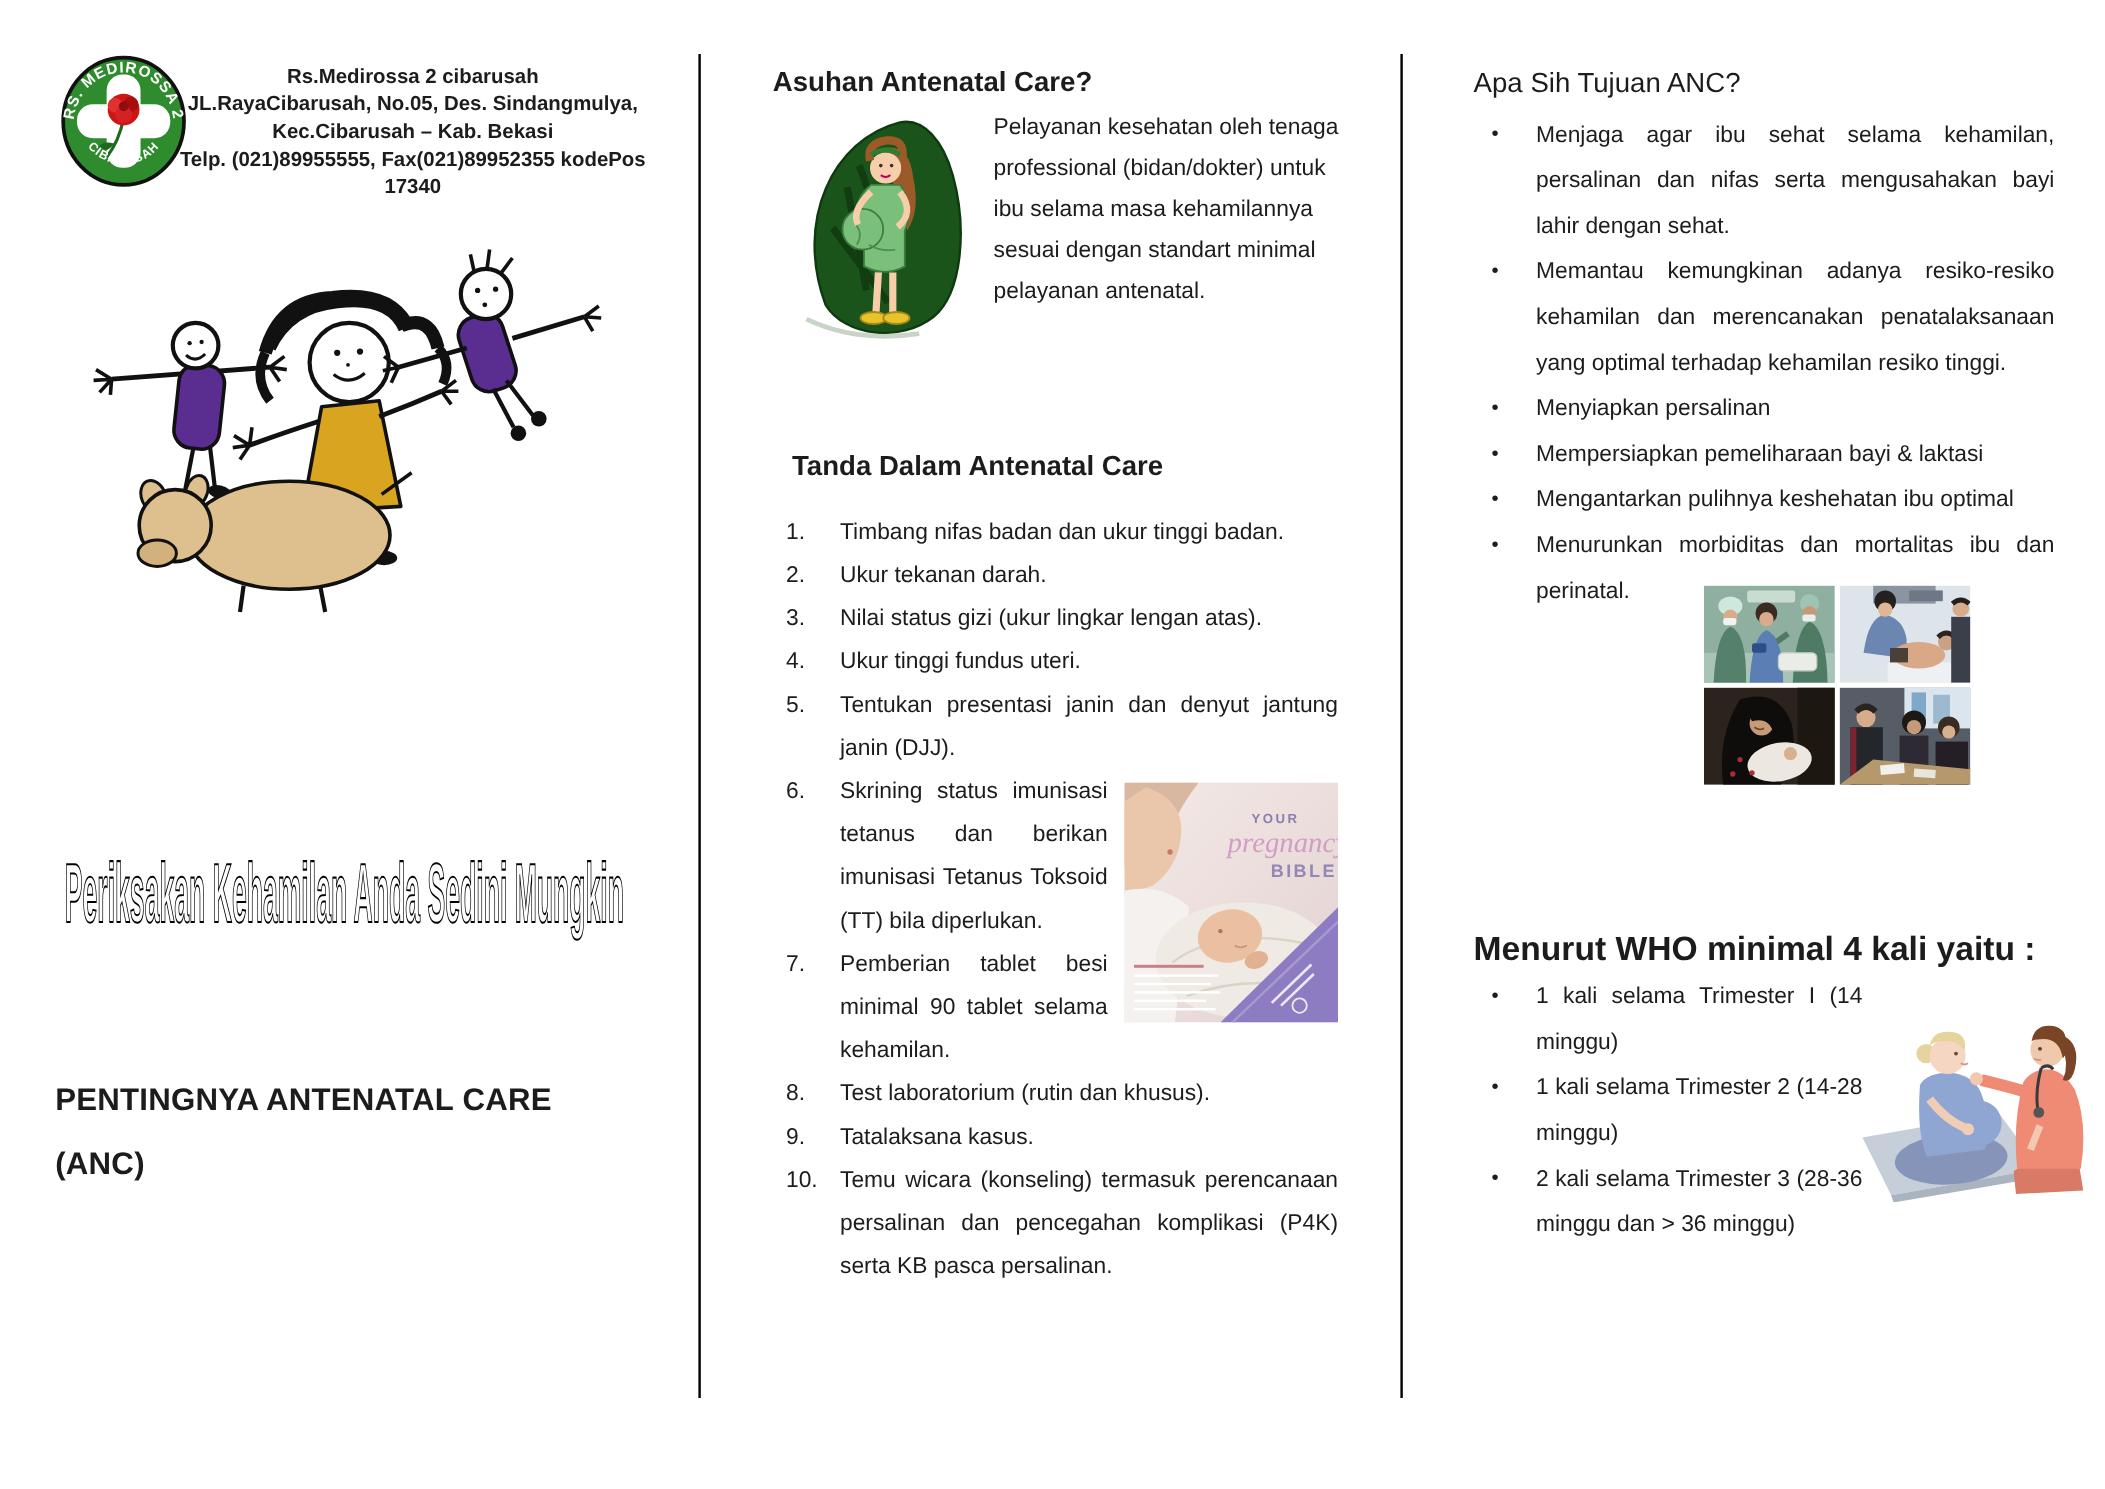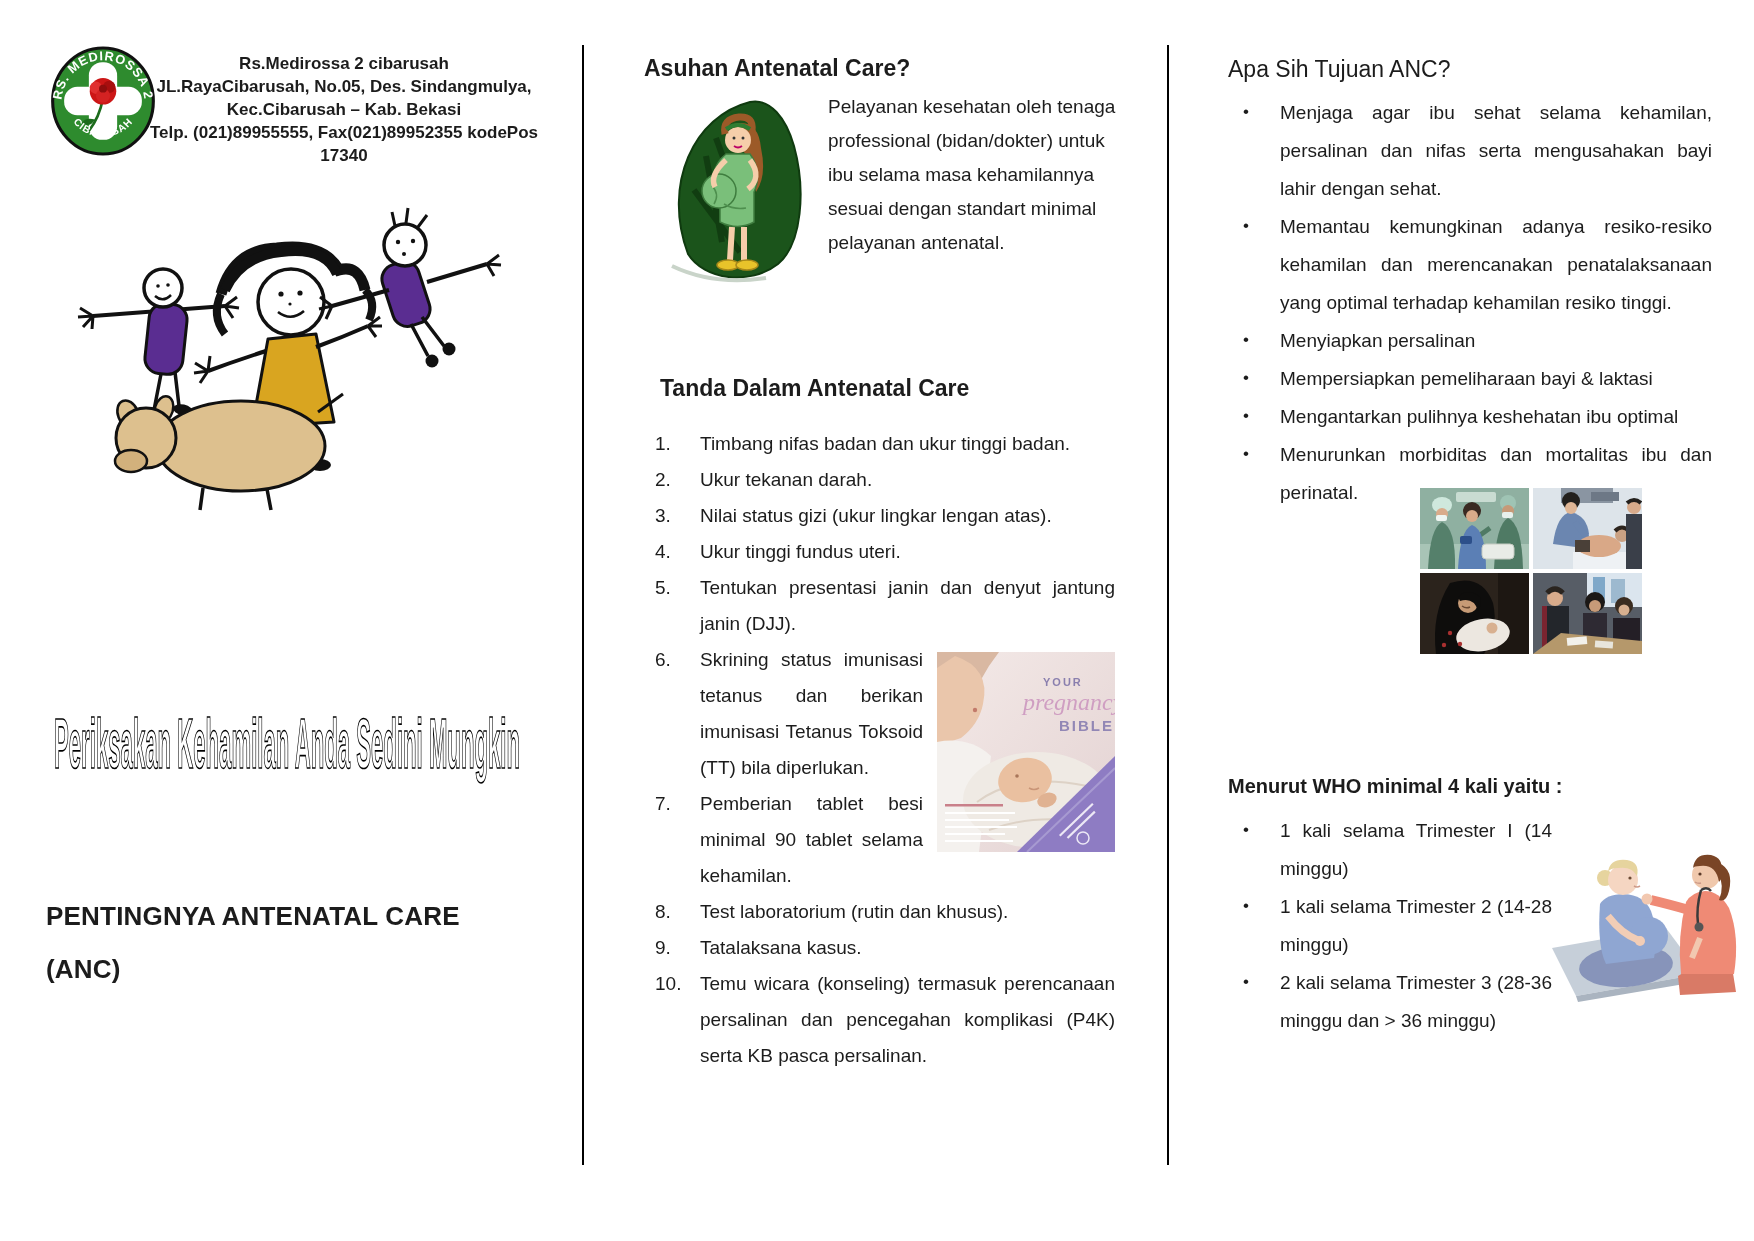--- a/index.html
+++ b/index.html
@@ -31,21 +31,21 @@
   .book-float svg { display:block; width:178px; height:200px; }
 
   
   .r-h1 { position:absolute; left:1228px; top:56px; font-size:23px; font-weight:normal; }
   .rlist1 { position:absolute; left:1225px; top:94px; width:487px; font-size:19px; line-height:38px; }
   .ritem { position:relative; padding-left:55px; text-align:justify; }
   .ritem .blt { position:absolute; left:18px; top:-1px; font-size:17px; }
   .collage { position:absolute; left:1420px; top:488px; width:222px; display:grid; grid-template-columns:109px 109px; gap:4px; background:#fff; }
   .collage svg { display:block; width:109px; height:81px; }
   .r-h2 { position:absolute; left:1228px; top:732px; font-size:23px; font-weight:bold; }
-  .r-sub { position:absolute; left:1228px; top:775px; font-size:20px; font-weight:bold; }
+  .r-sub { position:absolute; left:1228px; top:775px; font-size:28px; font-weight:bold; }
   .rlist2 { position:absolute; left:1225px; top:812px; width:327px; font-size:19px; line-height:38px; }
   .midwife-img { position:absolute; left:1548px; top:816px; width:204px; height:186px; }
 </style>
 </head>
 <body>
 
 <div class="page">
 
   <div class="divider d1"></div>
   <div class="divider d2"></div>

